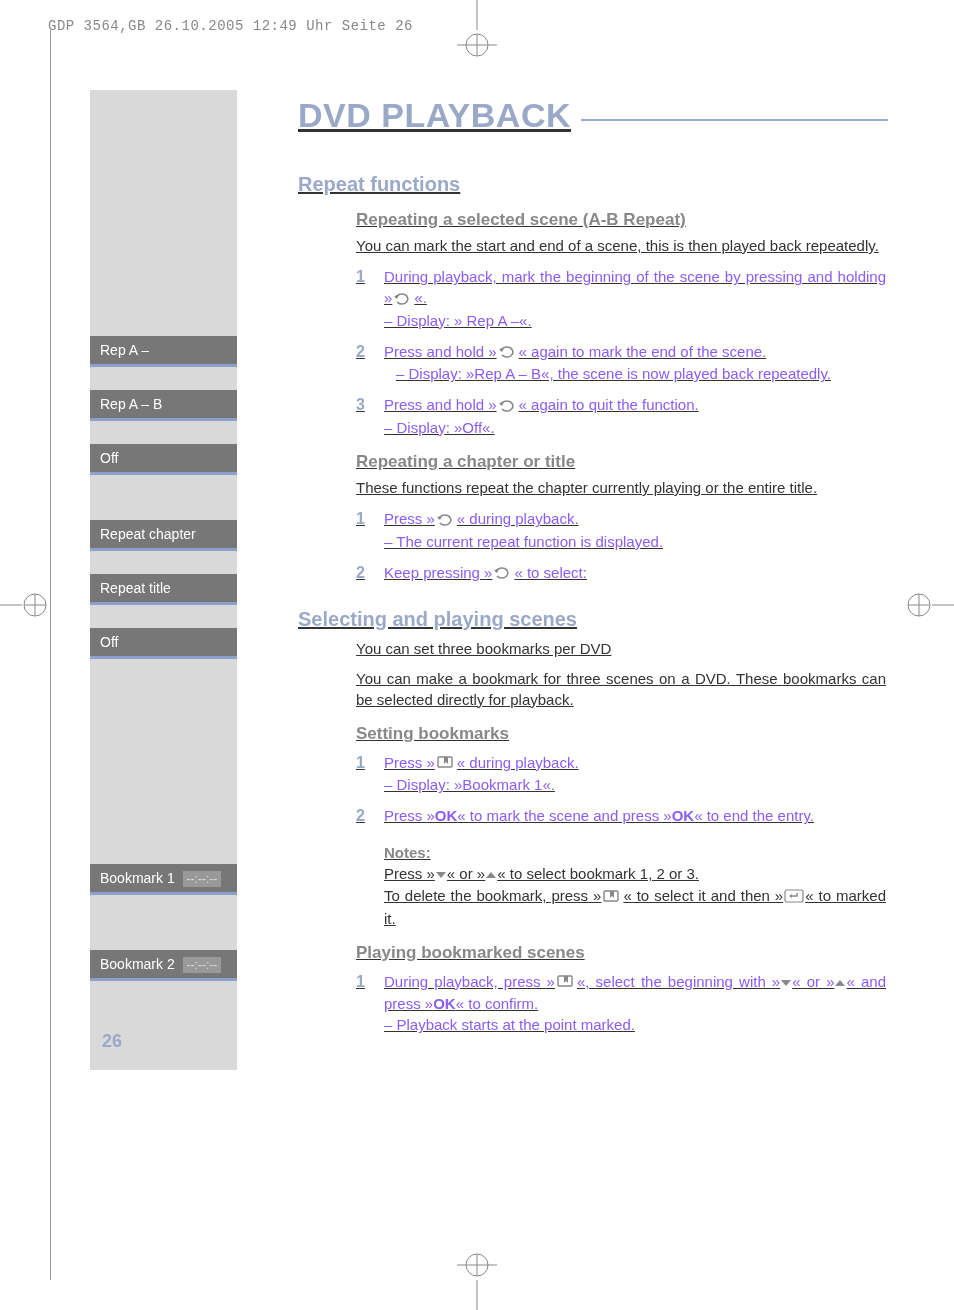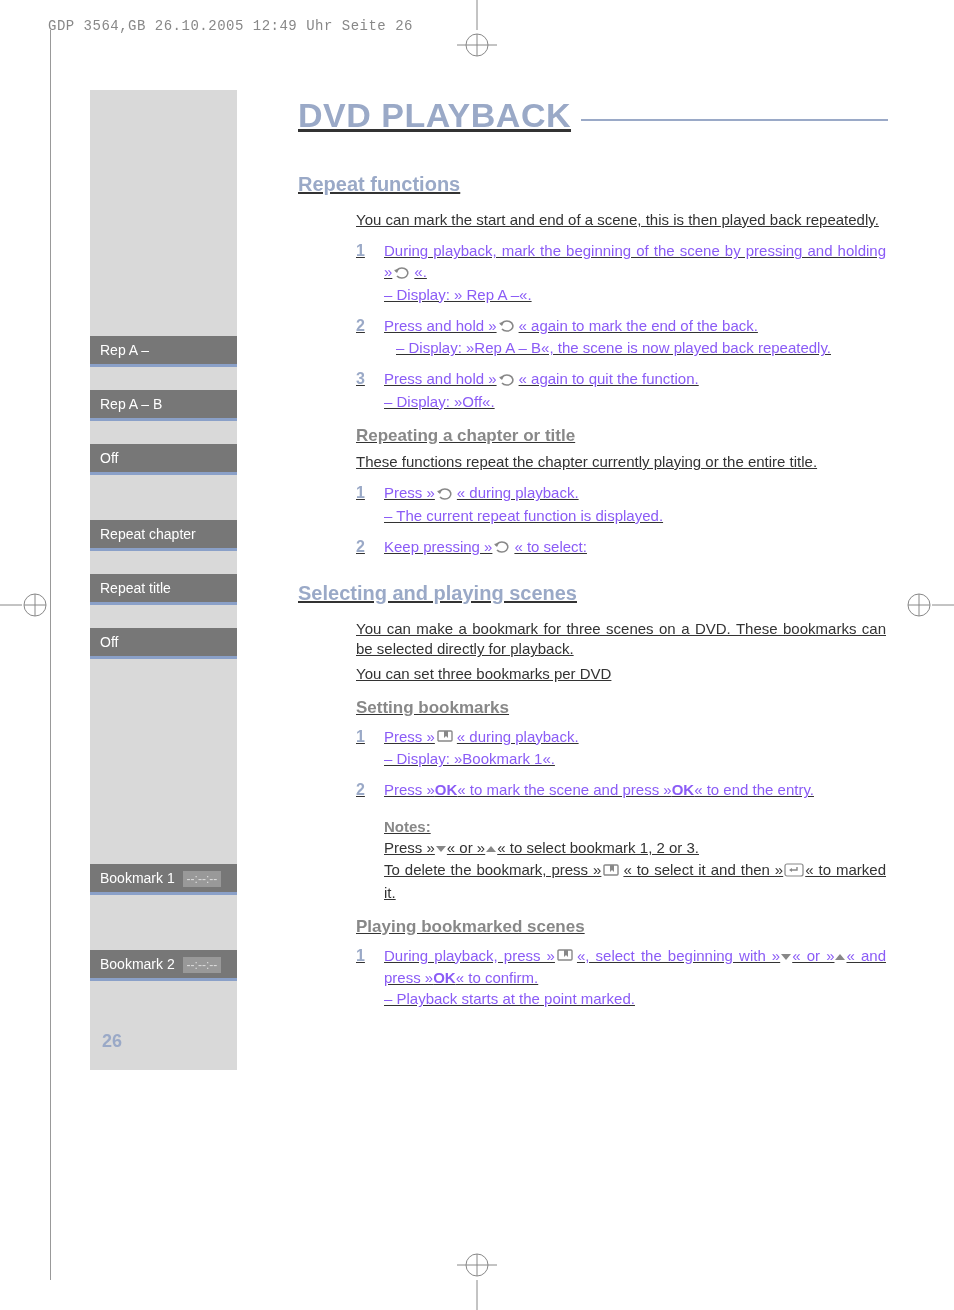--- a/index.html
+++ b/index.html
@@ -240,39 +240,40 @@
 
 <div class="content">
   <h1 class="title">
     <span>DVD PLAYBACK</span>
     <span class="rule"></span>
   </h1>
 
   <h2 class="section">Repeat functions</h2>
 
   <div class="block">
+    <h3 class="sub">Repeating a selected scene (A-B Repeat)</h3>
     <p class="body">You can mark the start and end of a scene, this is then played back repeatedly.</p>
     <ol class="steps">
       <li>
         <span class="step-num">1</span>
         <span class="step-body">
           <span>During playback, mark the beginning of the scene by pressing and holding »</span><span class="icon-repeat"><svg viewBox="0 0 22 14">
                 <path d="M4 7 A6 5 0 1 1 5 11" fill="none" stroke="#888" stroke-width="1.6"></path>
                 <path d="M2 5 L5 8 L7 4 Z" fill="#888"></path>
               </svg></span><span>«.</span>
           <span class="sub-line">– Display: » Rep A –«.</span>
         </span>
       </li>
       <li>
         <span class="step-num">2</span>
         <span class="step-body">
           <span>Press and hold »</span><span class="icon-repeat"><svg viewBox="0 0 22 14">
                 <path d="M4 7 A6 5 0 1 1 5 11" fill="none" stroke="#888" stroke-width="1.6"></path>
                 <path d="M2 5 L5 8 L7 4 Z" fill="#888"></path>
-              </svg></span><span>« again to mark the end of the back.</span>
+              </svg></span><span>« again to mark the end of the scene.</span>
           <span class="sub-line" style="padding-left:12px">– Display: »Rep A – B«, the scene is now played back repeatedly.</span>
         </span>
       </li>
       <li>
         <span class="step-num">3</span>
         <span class="step-body">
           <span>Press and hold »</span><span class="icon-repeat"><svg viewBox="0 0 22 14">
                 <path d="M4 7 A6 5 0 1 1 5 11" fill="none" stroke="#888" stroke-width="1.6"></path>
                 <path d="M2 5 L5 8 L7 4 Z" fill="#888"></path>
               </svg></span><span>« again to quit the function.</span>
@@ -302,22 +303,22 @@
                 <path d="M2 5 L5 8 L7 4 Z" fill="#888"></path>
               </svg></span><span>« to select:</span>
         </span>
       </li>
     </ol>
   </div>
 
   <h2 class="section">Selecting and playing scenes</h2>
 
   <div class="block">
+    <p class="body" style="margin-top:-6px">You can set three bookmarks per DVD</p>
     <p class="body">You can make a bookmark for three scenes on a DVD. These bookmarks can be selected directly for playback.</p>
-    <p class="body" style="margin-top:-6px">You can set three bookmarks per DVD</p>
 
     <h3 class="sub">Setting bookmarks</h3>
     <ol class="steps">
       <li>
         <span class="step-num">1</span>
         <span class="step-body">
           <span>Press »</span><span class="icon-bookmark"><svg viewBox="0 0 22 14">
                 <rect x="3" y="2" width="14" height="10" rx="1" fill="none" stroke="#888" stroke-width="1.4"></rect>
                 <path d="M9 2 v7 l2 -2 l2 2 v-7" fill="#888"></path>
               </svg></span><span>« during playback.</span>

